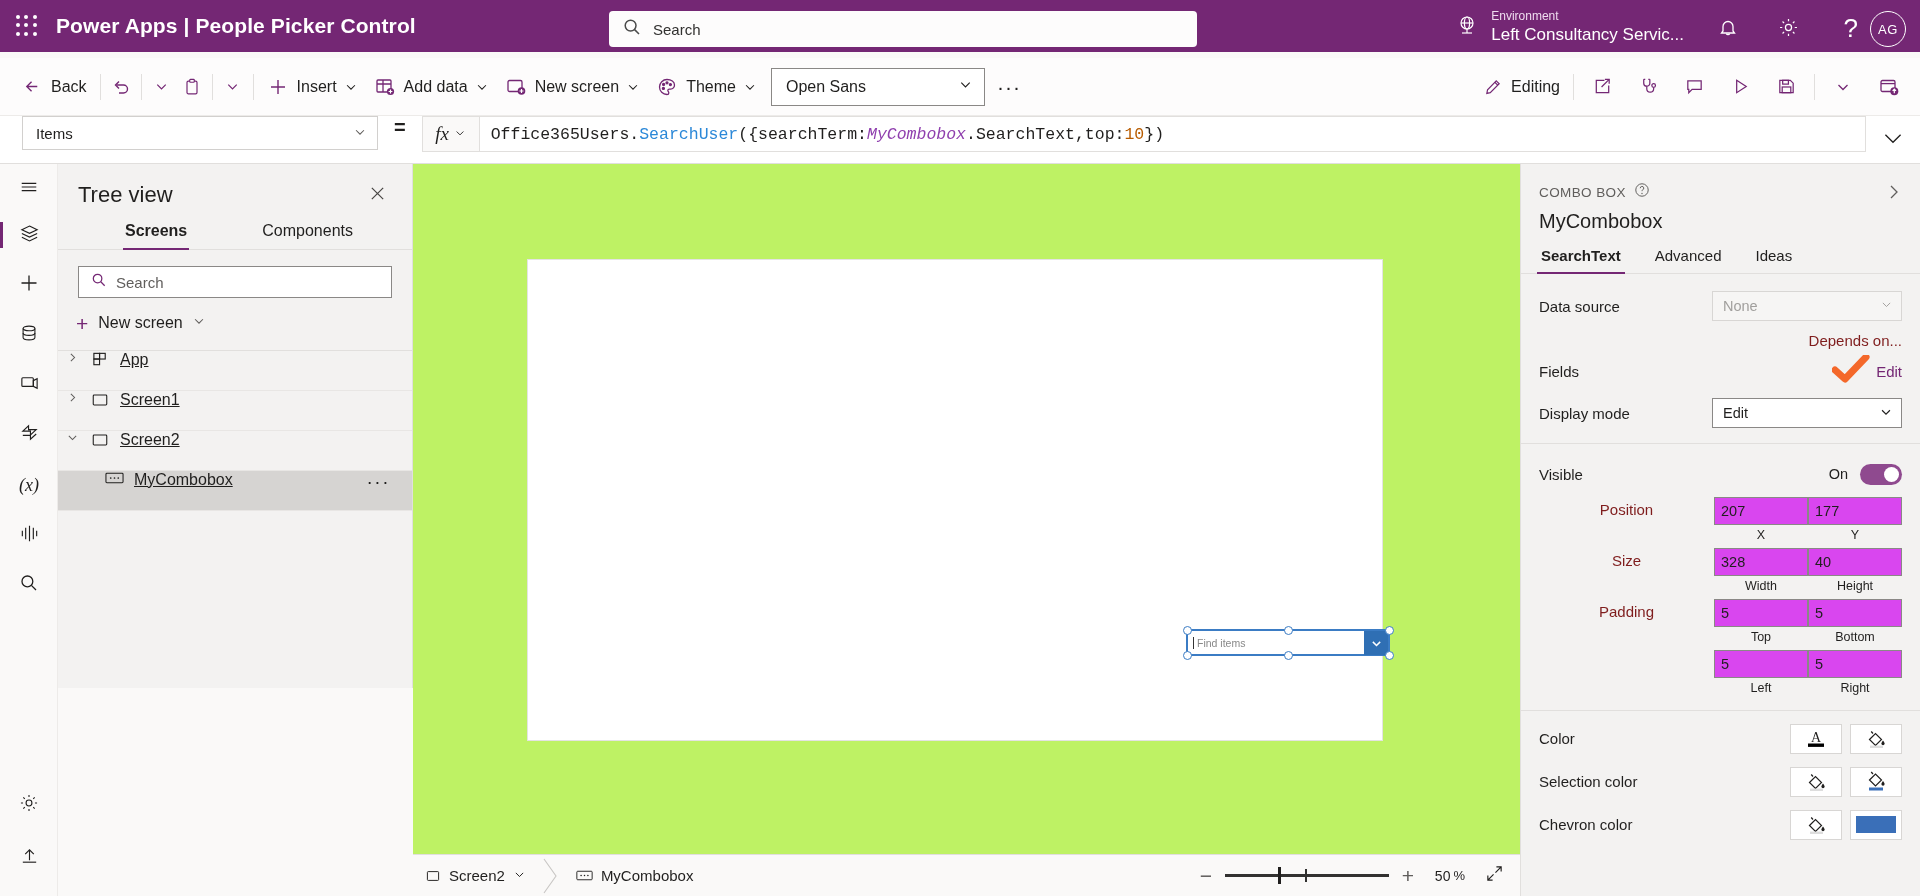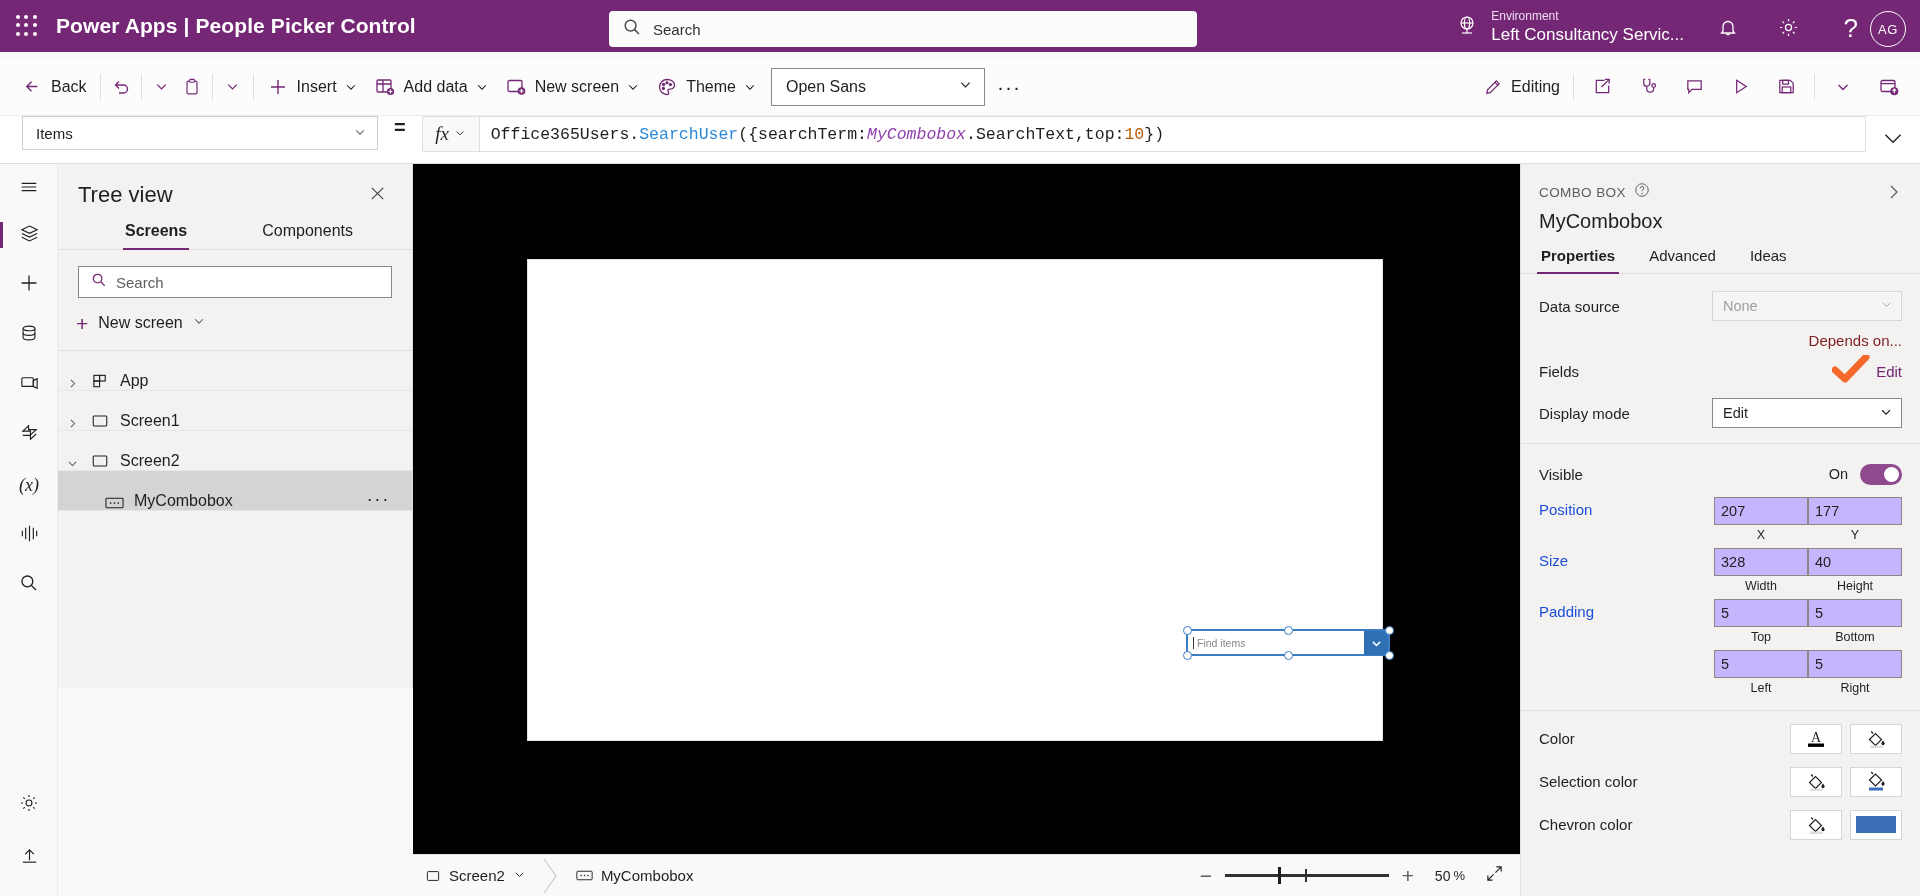--- a/index.html
+++ b/index.html
@@ -118,31 +118,31 @@
                           height:2px; background:#742774; }
   #tv-search { margin: 16px 20px 0 20px; height: 32px; background: #fff;
                border: 1px solid #8a8886; display: flex; align-items: center; cursor: text; }
   #tv-search .mag2 { margin: 0 9px 0 12px; }
   #tv-search .ph2 { color: #605e5c; font-size: 15px; }
   #tv-newscreen { display: flex; align-items: center; margin: 8px 20px 0 14px;
                   height: 34px; cursor: pointer; font-size: 16px; color: #201f1e; }
   #tv-newscreen .plus { color: #742774; font-size: 21px; margin: 0 10px 0 4px; line-height: 1; }
   #tv-newscreen .cv2 { margin-left: 9px; }
   #tv-list { margin-top: 10px; border-top: 1px solid #e1dfdd; }
-  .tv-row { height: 40px; display: flex; align-items: flex-end; cursor: pointer;
-            border-bottom: 1px solid #e8e6e4; font-size: 16px; color: #201f1e; position: relative; }
+  .tv-row { height: 40px; display: flex; align-items: flex-start; cursor: pointer;
+            border-bottom: 1px solid #e8e6e4; font-size: 16px; color: #201f1e; position: relative; text-decoration: underline; }
   .tv-row.selected { background: #d6d4d2; }
   .tv-caret { width: 28px; display: flex; align-items: center; justify-content: center; }
   .tv-ico { width: 28px; display: flex; align-items: center; justify-content: center; margin-right: 6px; }
   .tv-more { position: absolute; right: 22px; font-size: 19px; color: #201f1e; letter-spacing: 1.5px; }
 
   
   #canvas-area {
     position: absolute; left: 413px; top: 164px; width: 1107px; height: 690px;
-    background: #000000;
+    background: #bef264;
   }
   #screen-canvas {
     position: absolute; left: 115px; top: 96px; width: 854px; height: 480px;
     background: #fff; box-shadow: 0 0 0 1px #e4e3e2;
   }
   
   #cb-wrap { position: absolute; left: 655px; top: 366px; width: 210px; height: 33px; }
   #cb-box { position: absolute; left: 4px; top: 4px; width: 202px; height: 25px;
             border: 1px solid #3b7cc4; background: #fff; display: flex; align-items: center; }
   #cb-placeholder { font-size: 10.5px; color: #888; margin-left: 5px; border-left: 1px solid #333;
@@ -201,26 +201,26 @@
   #fields-row { display: flex; align-items: center; padding: 4px 18px 6px 18px; }
   #fields-edit { font-size: 15px; color: #742774; cursor: pointer; margin-left: 6px; }
   #checkmark { margin-left: auto; }
   .sep-line { height: 1px; background: #e1dfdd; margin: 10px 0; }
   #toggle { width: 42px; height: 21px; border-radius: 11px; background: #8f4a8f;
             position: relative; cursor: pointer; margin-left: 12px; }
   #toggle .knob2 { position: absolute; right: 3px; top: 3px; width: 15px; height: 15px;
                    border-radius: 50%; background: #fff; }
   #toggle-state { font-size: 14.5px; color: #201f1e; }
   .numcell { width: 94px; }
-  .numinput { width: 94px; height: 28px; background: #c4b5fd; border: 1px solid #8a8886;
+  .numinput { width: 94px; height: 28px; background: #d946ef; border: 1px solid #8a8886;
               font-size: 14.5px; color: #201f1e; display: flex; align-items: center;
               padding-left: 6px; cursor: text; }
   .numcap { text-align: center; font-size: 12.5px; color: #201f1e; padding-top: 3px; height: 20px; }
   .pairrow { display: flex; align-items: flex-start; padding: 3px 18px 0 18px; }
-  .pairlabel { font-size: 15px; color: #1d4ed8; flex: 1; padding-top: 4px; }
+  .pairlabel { font-size: 15px; color: #7f1d1d; flex: 1; padding-top: 4px; text-align: center; }
   .clrrow { display: flex; align-items: center; padding: 0 18px; height: 43px; }
   .clrlabel { font-size: 15px; color: #201f1e; flex: 1; }
   .clrbtn { width: 52px; height: 30px; background: #fff; border: 1px solid #d8d6d4;
             display: flex; align-items: center; justify-content: center; cursor: pointer; margin-left: 8px; }
   .swatch-blue { width: 40px; height: 17px; background: #3a6fb8; }
 </style>
 </head>
 <body>
 
 <div id="topbar">
@@ -740,21 +740,21 @@
     </span>
   </div>
   <div id="pp-expand">
     <svg width="20" height="20" viewBox="0 0 20 20" fill="none" stroke="#605e5c" stroke-width="1.3">
         <path d="M7 4l6 6-6 6"></path>
       </svg>
   </div>
   <div id="pp-name">MyCombobox</div>
 
   <div id="pp-tabs">
-    <div class="pp-tab active">Properties</div>
+    <div class="pp-tab active">SearchText</div>
     <div class="pp-tab">Advanced</div>
     <div class="pp-tab">Ideas</div>
   </div>
 
   <div class="prow" style="margin-top:12px">
     <span class="plabel">Data source</span>
     <span class="pfield">
       <span>None</span>
       <span>
         <svg width="13" height="13" viewBox="0 0 16 16" fill="none" stroke="#a19f9d" stroke-width="1.2">

